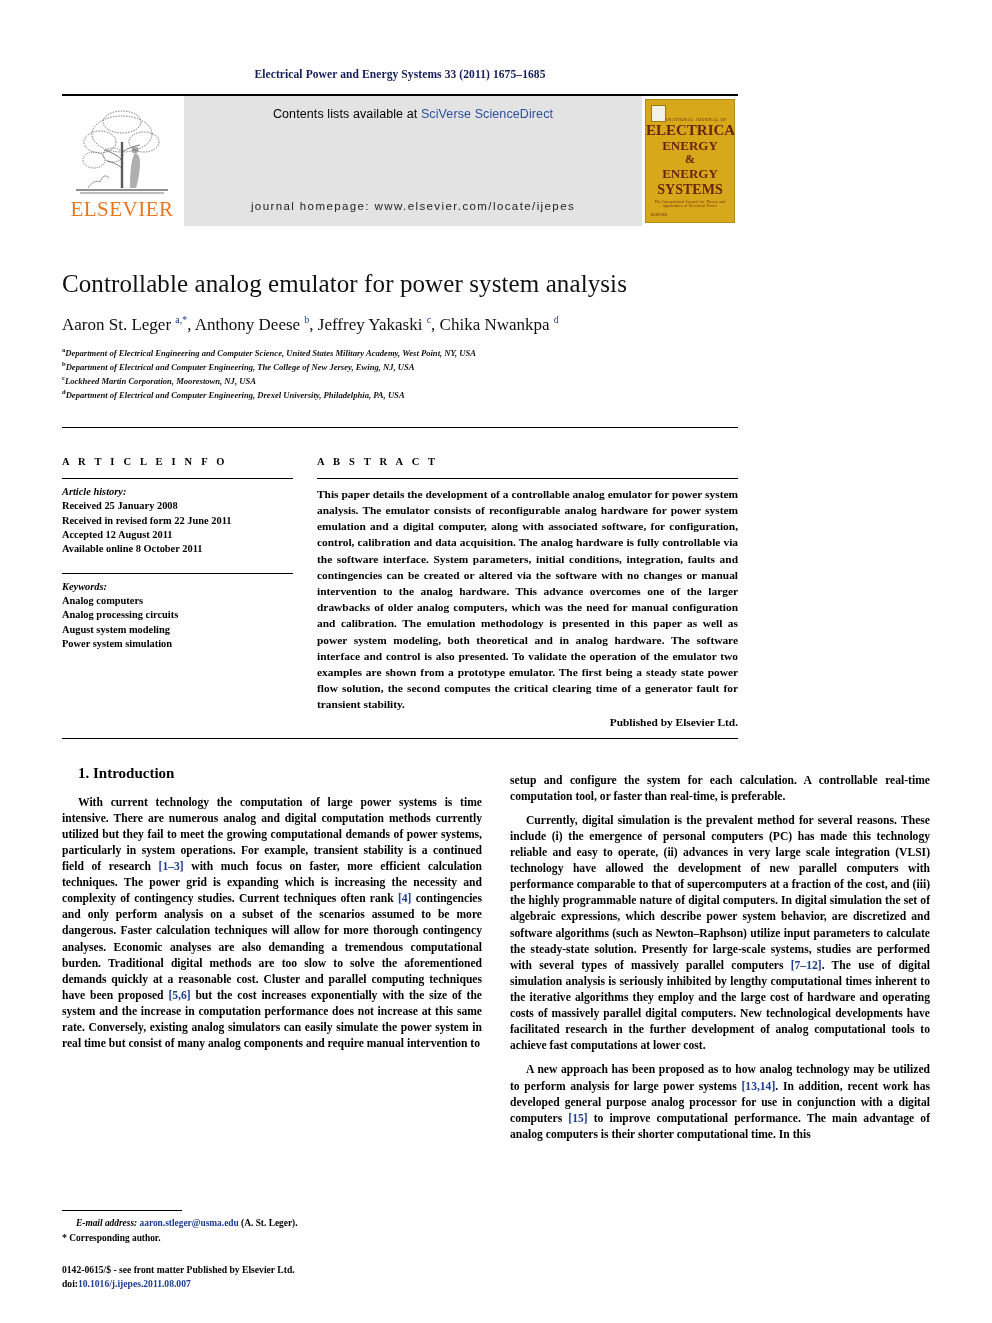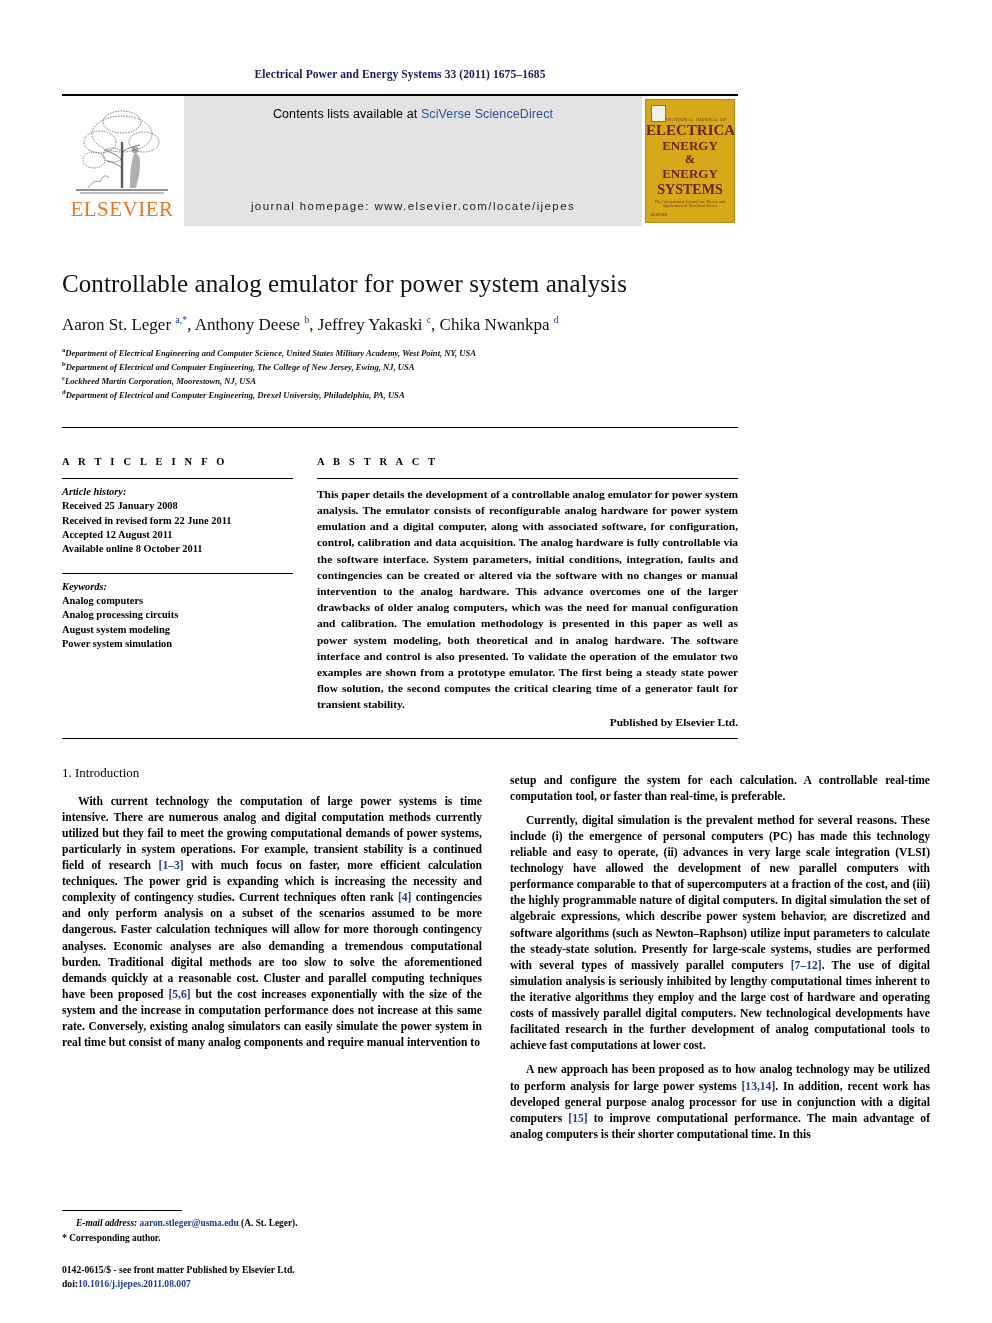--- a/index.html
+++ b/index.html
@@ -228,23 +228,23 @@
   
   .body-cols {
     margin-top: 26px;
     display: flex;
     gap: 28px;
   }
   .bcol { width: 420px; flex: 0 0 420px; }
   .bcol.right { position: relative; }
   h2.section {
     font-family: "Liberation Serif", serif;
-    font-size: 13px;
-    font-weight: normal;
-    margin: 0 0 13px 0;
+    font-size: 15px;
+    font-weight: bold;
+    margin: 0 0 13px 16px;
   }
   p.body {
     font-size: 11.6px;
     line-height: 1.39;
     text-align: justify;
     margin: 8px 0 0 0;
     text-indent: 16px;
     font-weight: bold;
   }
   .ref { color: #1d3c91; }

